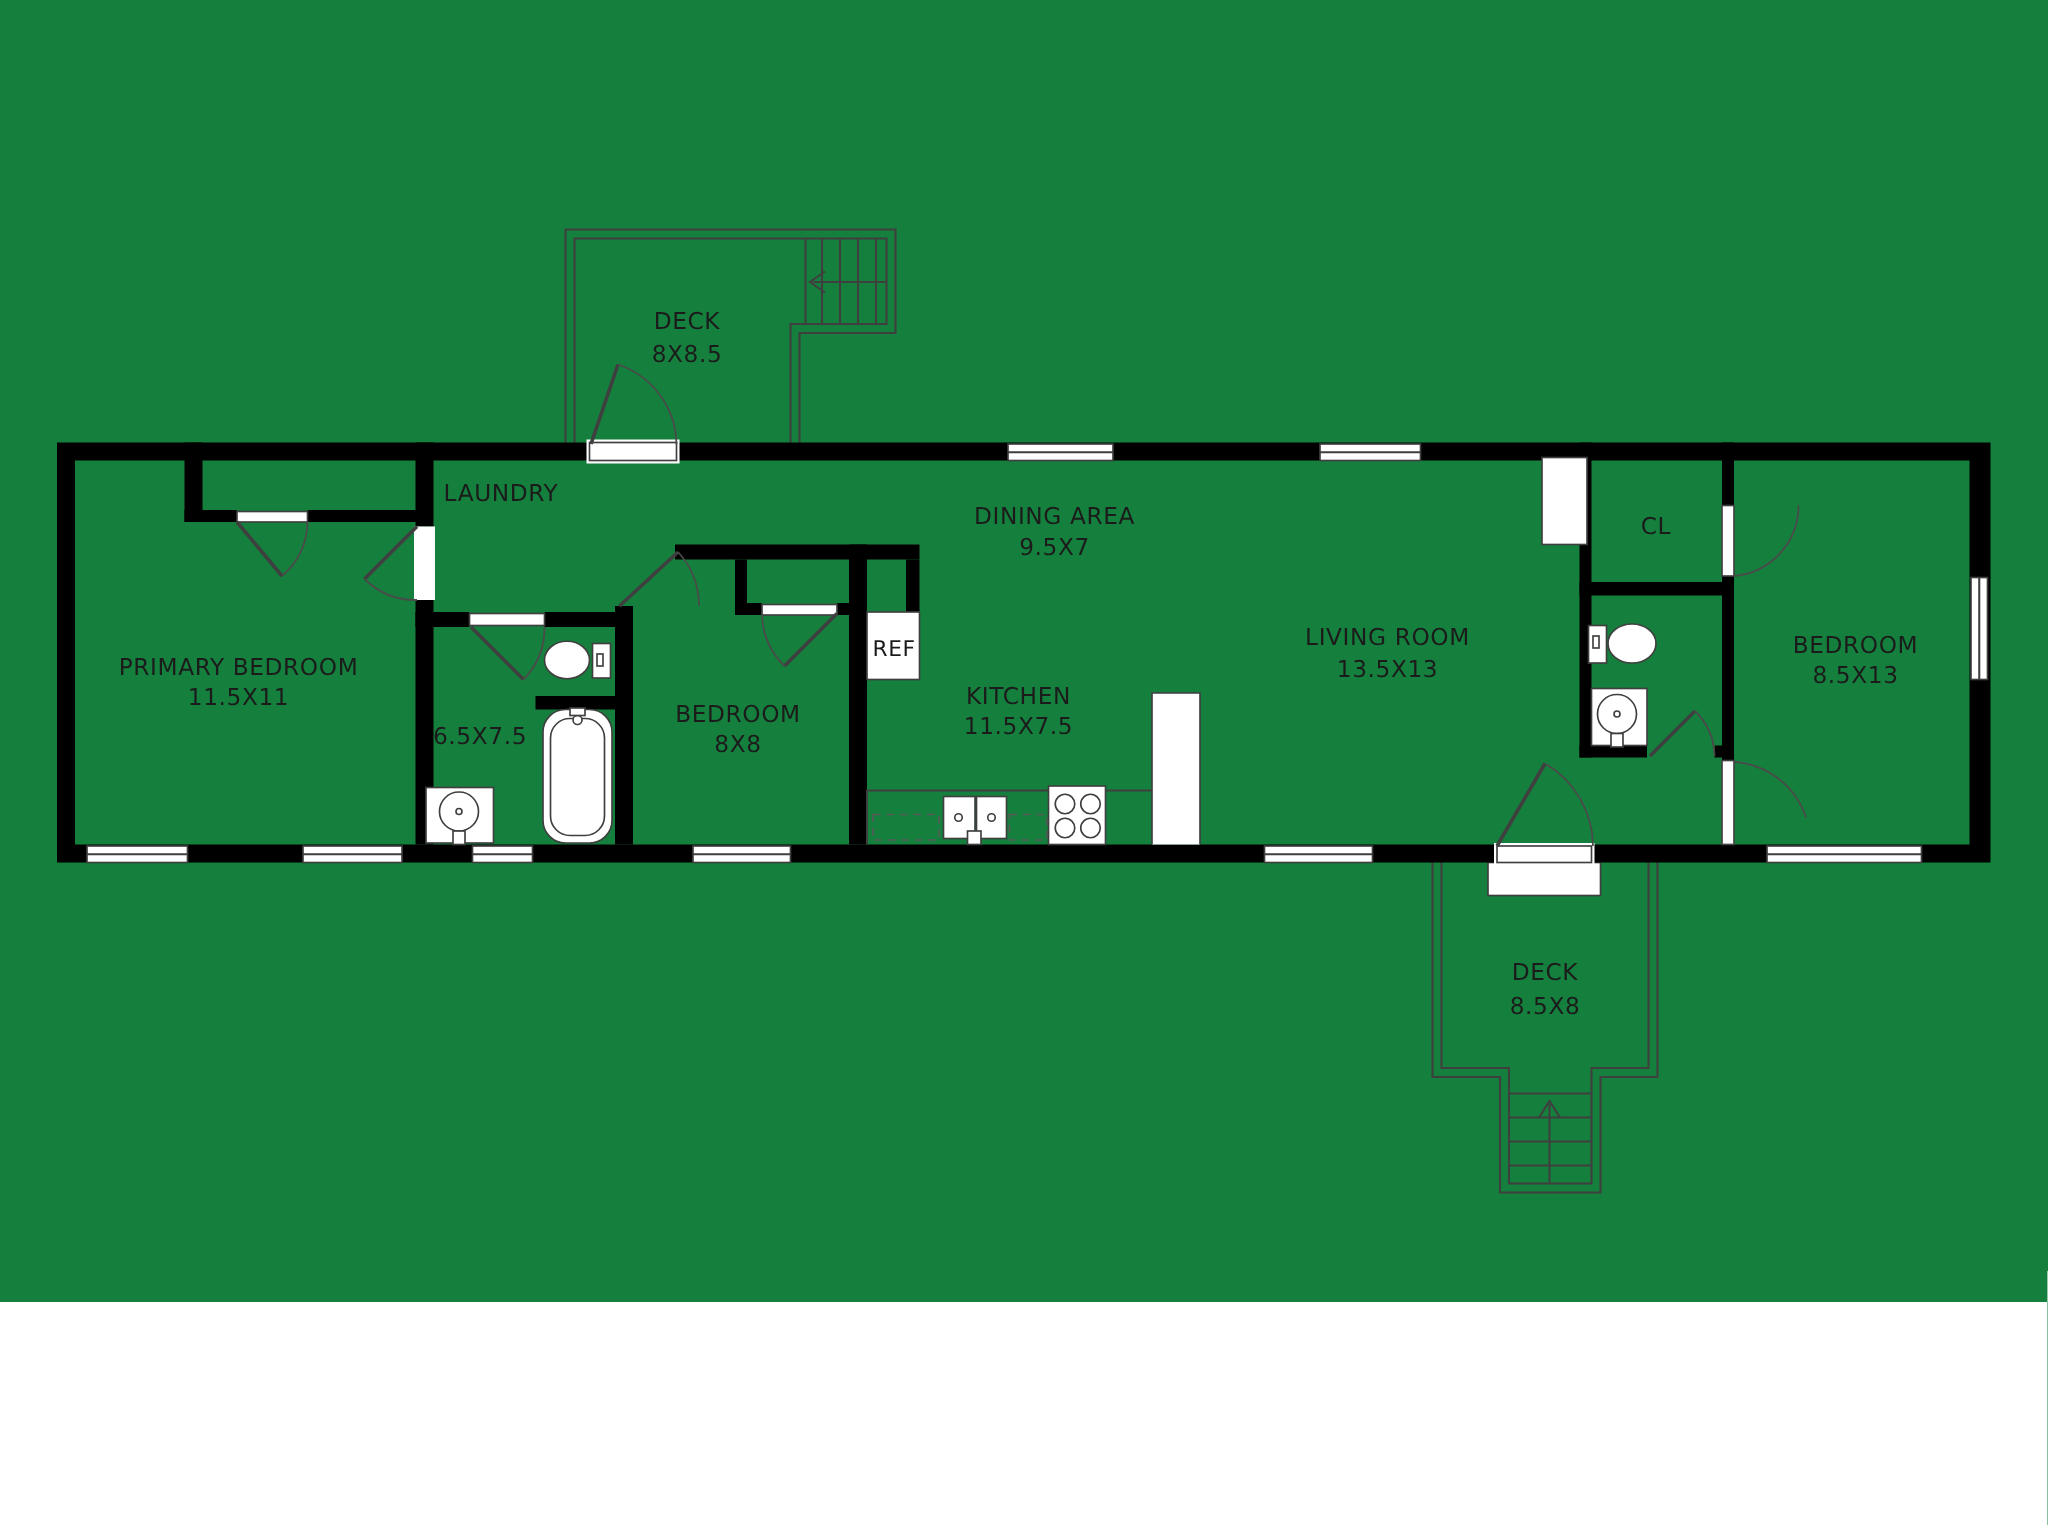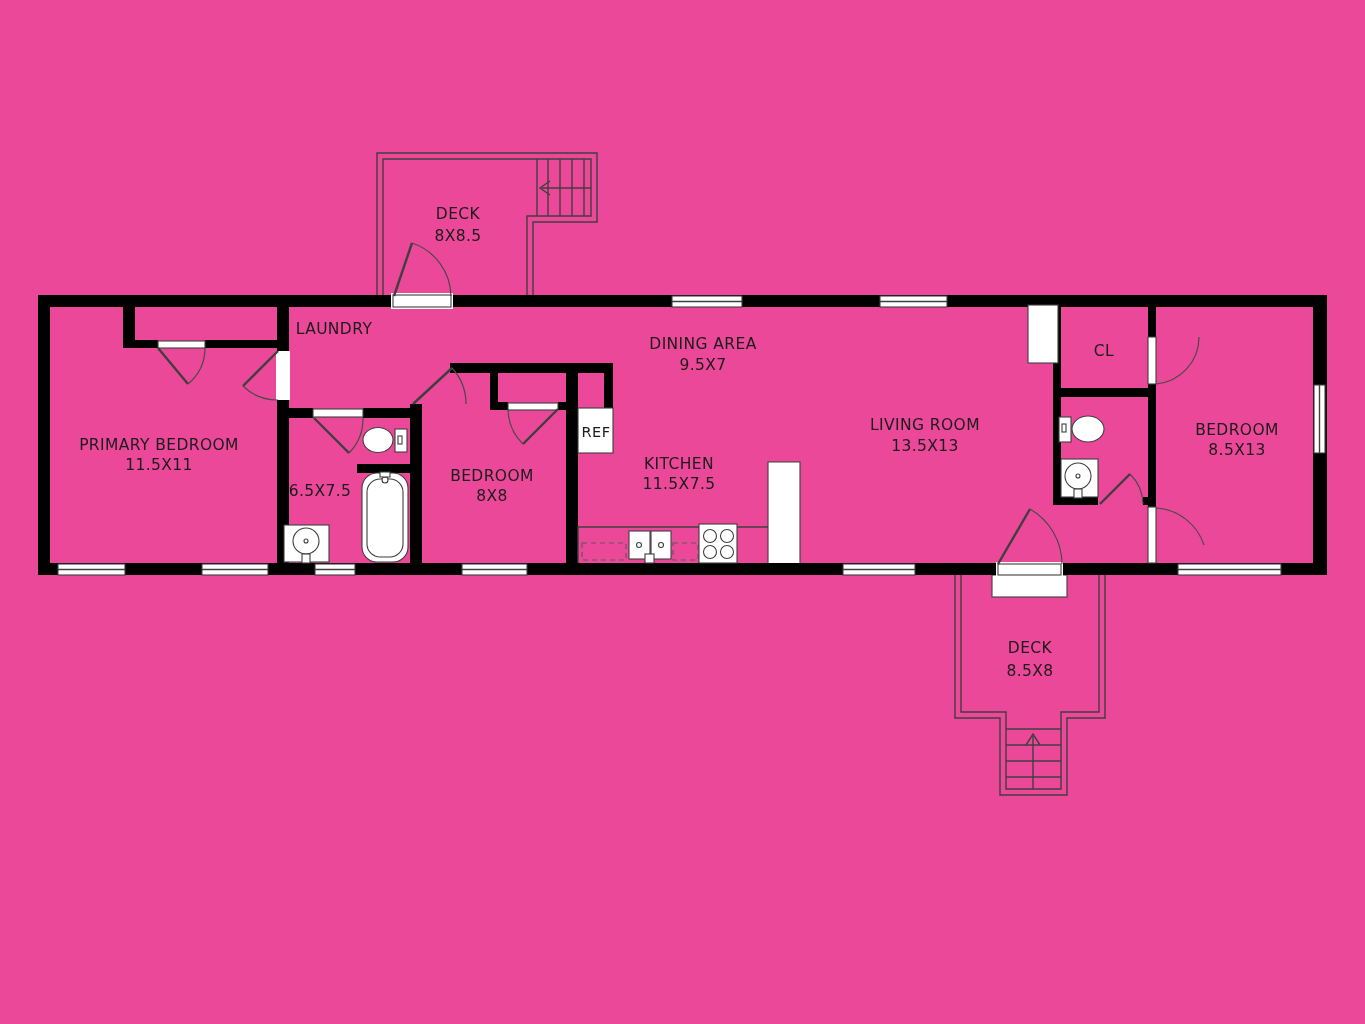--- a/index.html
+++ b/index.html
@@ -1,16 +1,16 @@
 <!DOCTYPE html>
 <html><head>
 <meta charset="utf-8">
 <style>
   html,body{margin:0;padding:0;background:#ffffff;}
-  .stage{position:relative;width:1365px;height:1024px;background:#ec4899;overflow:hidden;
+  .stage{position:relative;width:1365px;height:868px;background:#15803d;overflow:hidden;
          font-family:"DejaVu Sans",sans-serif;}
   svg text{font-family:"DejaVu Sans",sans-serif;fill:#1b1b1b;letter-spacing:.4px;}
   .rlabel{font-size:15.5px;}
   .slabel{font-size:14.5px;}
   .wall{fill:#000;}
   .thin{fill:none;stroke:#3f3f3f;stroke-width:1.4;}
   .thinw1{fill:#fff;stroke:#3f3f3f;stroke-width:1.1;}
   .arc{fill:none;stroke:#4a4a4a;stroke-width:1.2;}
   .leaf{stroke:#3f3f3f;stroke-width:2.4;}
   .dash{fill:none;stroke:#5a5a5a;stroke-width:1.1;stroke-dasharray:5 4;}

